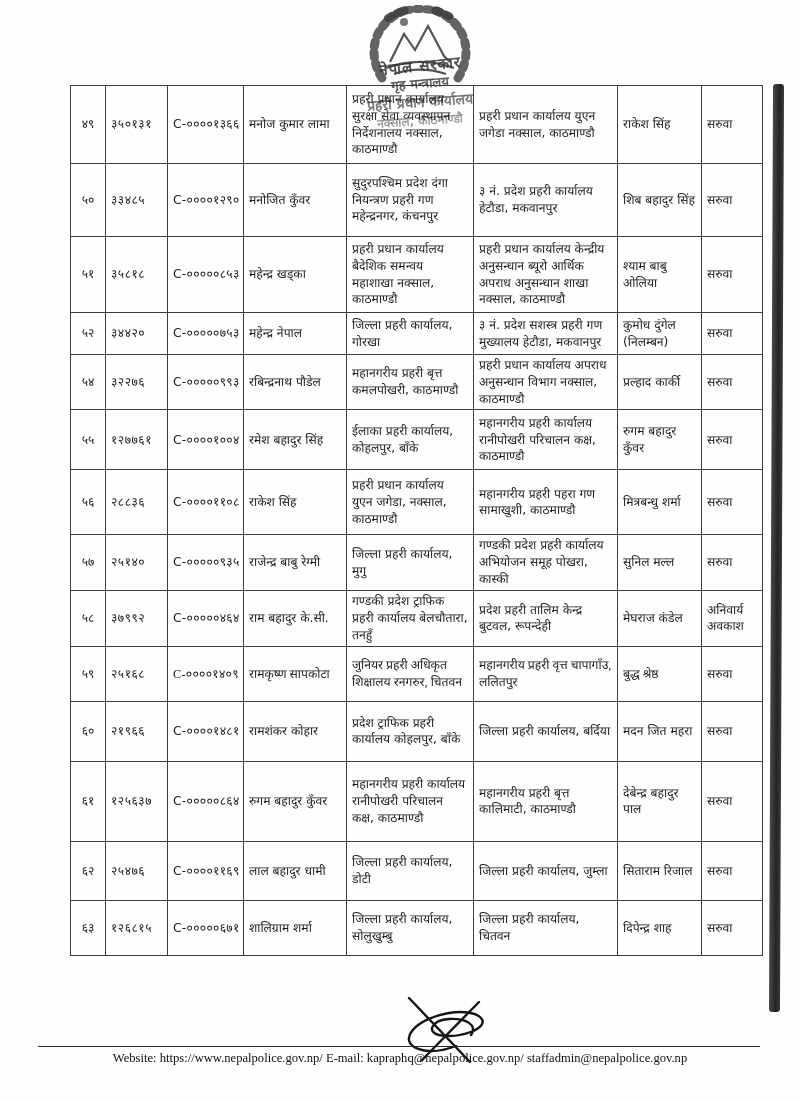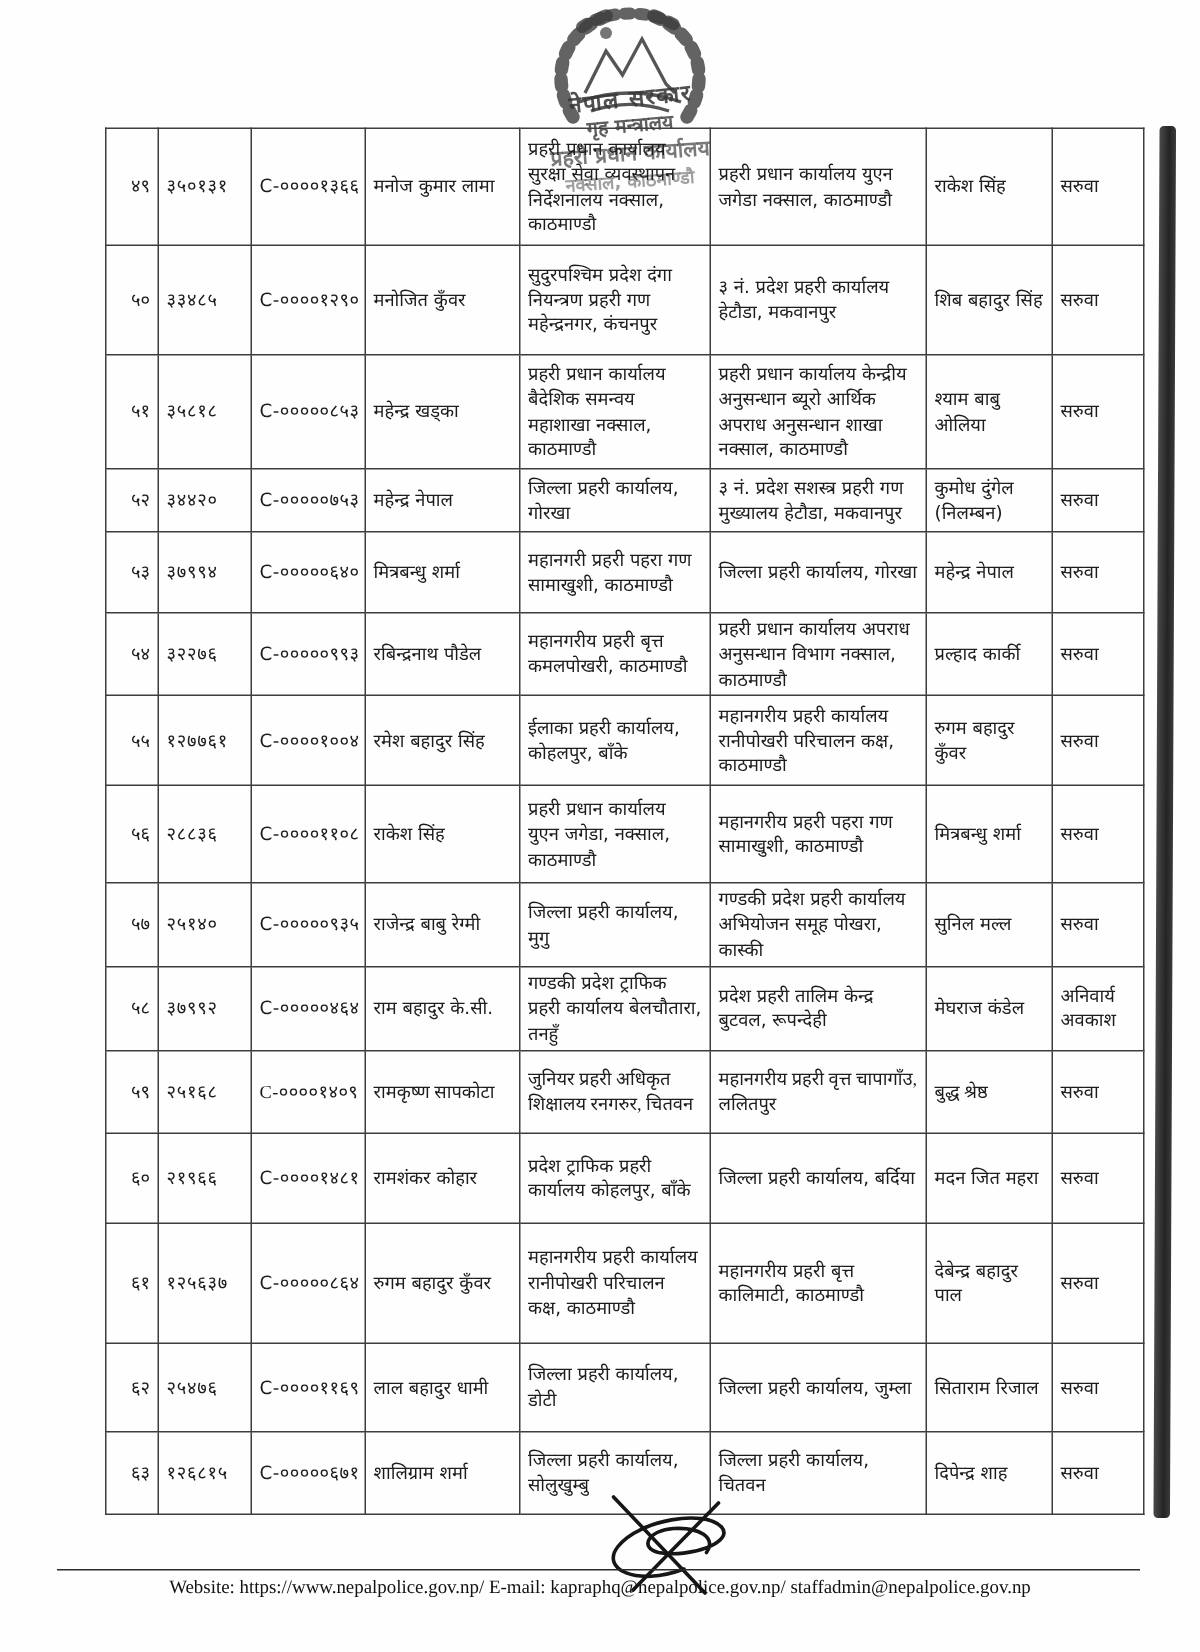--- a/index.html
+++ b/index.html
@@ -28,21 +28,21 @@
     position:absolute;left:70px;top:85px;width:692px;
     border-collapse:collapse;table-layout:fixed;
   }
   table.roster td{
     border:1.2px solid #3d3d3d;
     padding:2px 5px;
     font-size:12.2px;line-height:1.38;
     vertical-align:middle;color:#1c1c1c;
     overflow:hidden;
   }
-  td.c-sn{text-align:right;font-size:12.5px;}
+  td.c-sn{text-align:center;font-size:12.5px;}
   td.c-regno{text-align:left;font-size:11.5px;letter-spacing:0.5px;}
   td.c-cno{text-align:left;font-size:11.8px;letter-spacing:0.3px;}
   td.c-name{font-size:12.6px;}
   td.c-from,td.c-to{font-size:12.1px;}
   td.c-repl{font-size:12.3px;}
   td.c-remark{font-size:12.1px;}
   
   .scan-band{
     position:absolute;left:771px;top:84px;width:11px;height:928px;
     background:linear-gradient(to right,#4a4a4a,#242424 60%,#3a3a3a);
@@ -131,30 +131,20 @@
         <tr style="height: 42px;">
           <td class="c-sn">५२</td>
           <td class="c-regno">३४४२०</td>
           <td class="c-cno">C-०००००७५३</td>
           <td class="c-name">महेन्द्र नेपाल</td>
           <td class="c-from">जिल्ला प्रहरी कार्यालय, गोरखा</td>
           <td class="c-to">३ नं. प्रदेश सशस्त्र प्रहरी गण मुख्यालय हेटौडा, मकवानपुर</td>
           <td class="c-repl">कुमोध दुंगेल (निलम्बन)</td>
           <td class="c-remark">सरुवा</td>
         </tr>
-        <tr style="height: 54px;">
-          <td class="c-sn">५३</td>
-          <td class="c-regno">३७९९४</td>
-          <td class="c-cno">C-०००००६४०</td>
-          <td class="c-name">मित्रबन्धु शर्मा</td>
-          <td class="c-from">महानगरी प्रहरी पहरा गण सामाखुशी, काठमाण्डौ</td>
-          <td class="c-to">जिल्ला प्रहरी कार्यालय, गोरखा</td>
-          <td class="c-repl">महेन्द्र नेपाल</td>
-          <td class="c-remark">सरुवा</td>
-        </tr>
         <tr style="height: 55px;">
           <td class="c-sn">५४</td>
           <td class="c-regno">३२२७६</td>
           <td class="c-cno">C-०००००९९३</td>
           <td class="c-name">रबिन्द्रनाथ पौडेल</td>
           <td class="c-from">महानगरीय प्रहरी बृत्त कमलपोखरी, काठमाण्डौ</td>
           <td class="c-to">प्रहरी प्रधान कार्यालय अपराध अनुसन्धान विभाग नक्साल, काठमाण्डौ</td>
           <td class="c-repl">प्रल्हाद कार्की</td>
           <td class="c-remark">सरुवा</td>
         </tr>

